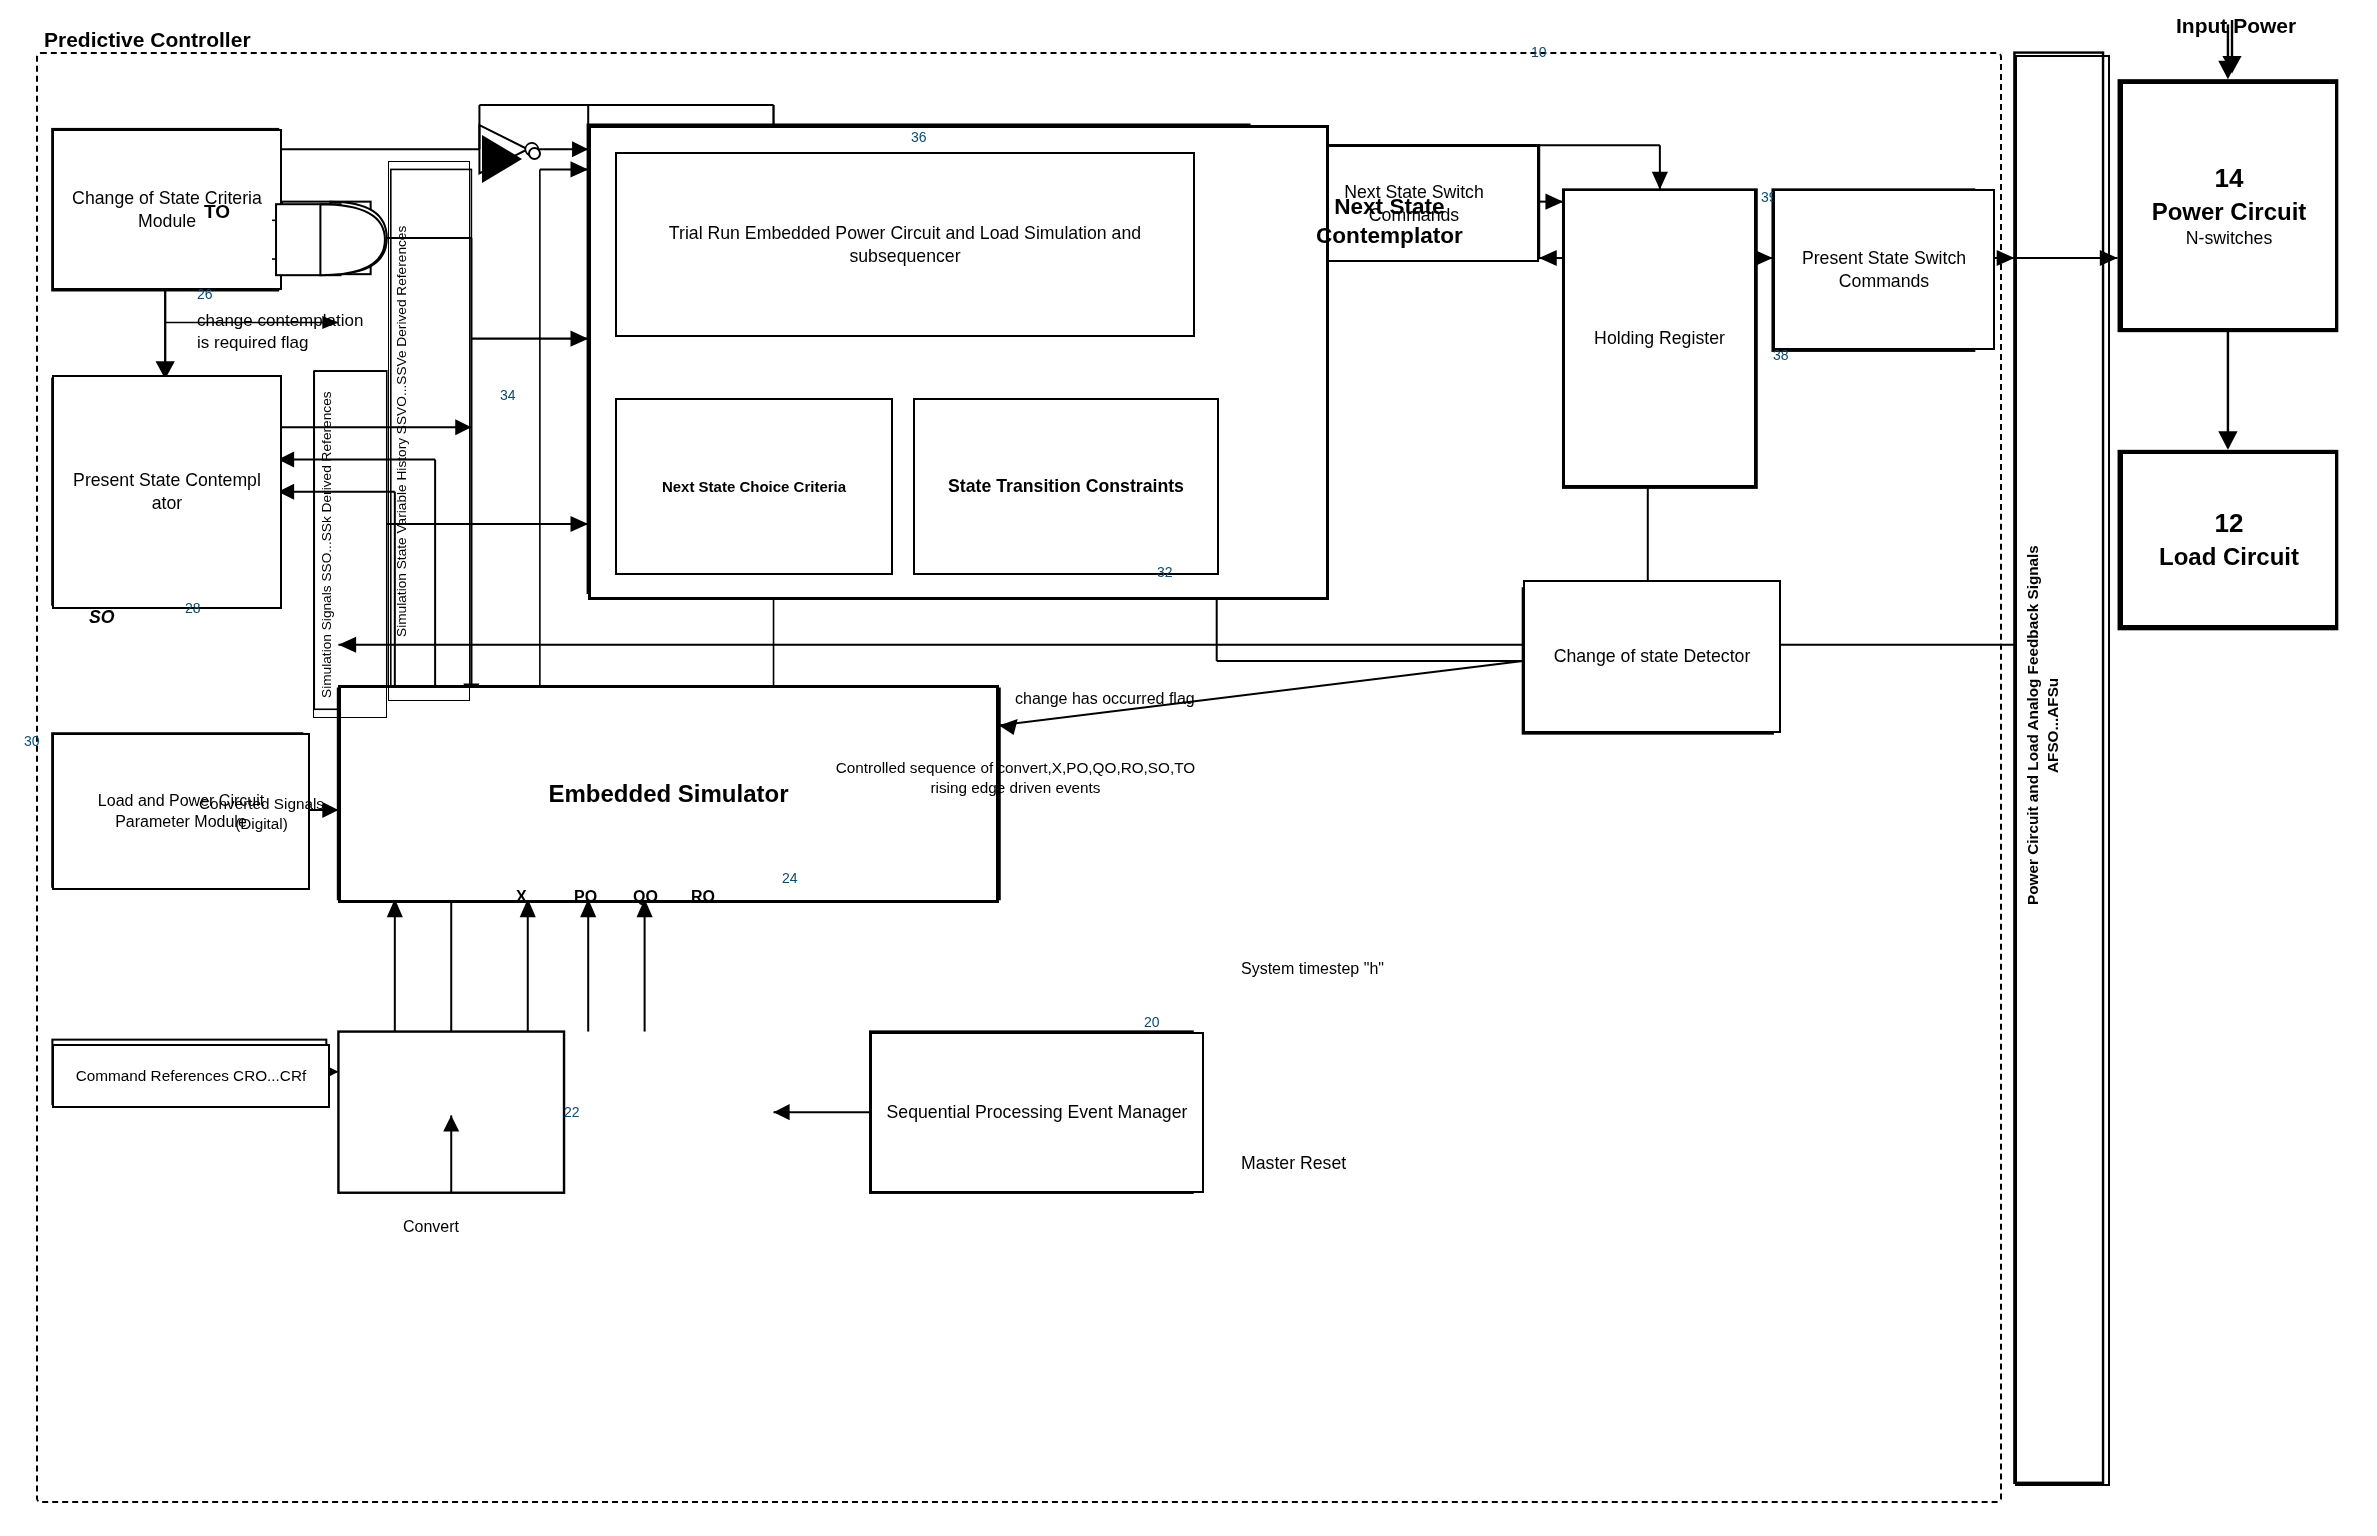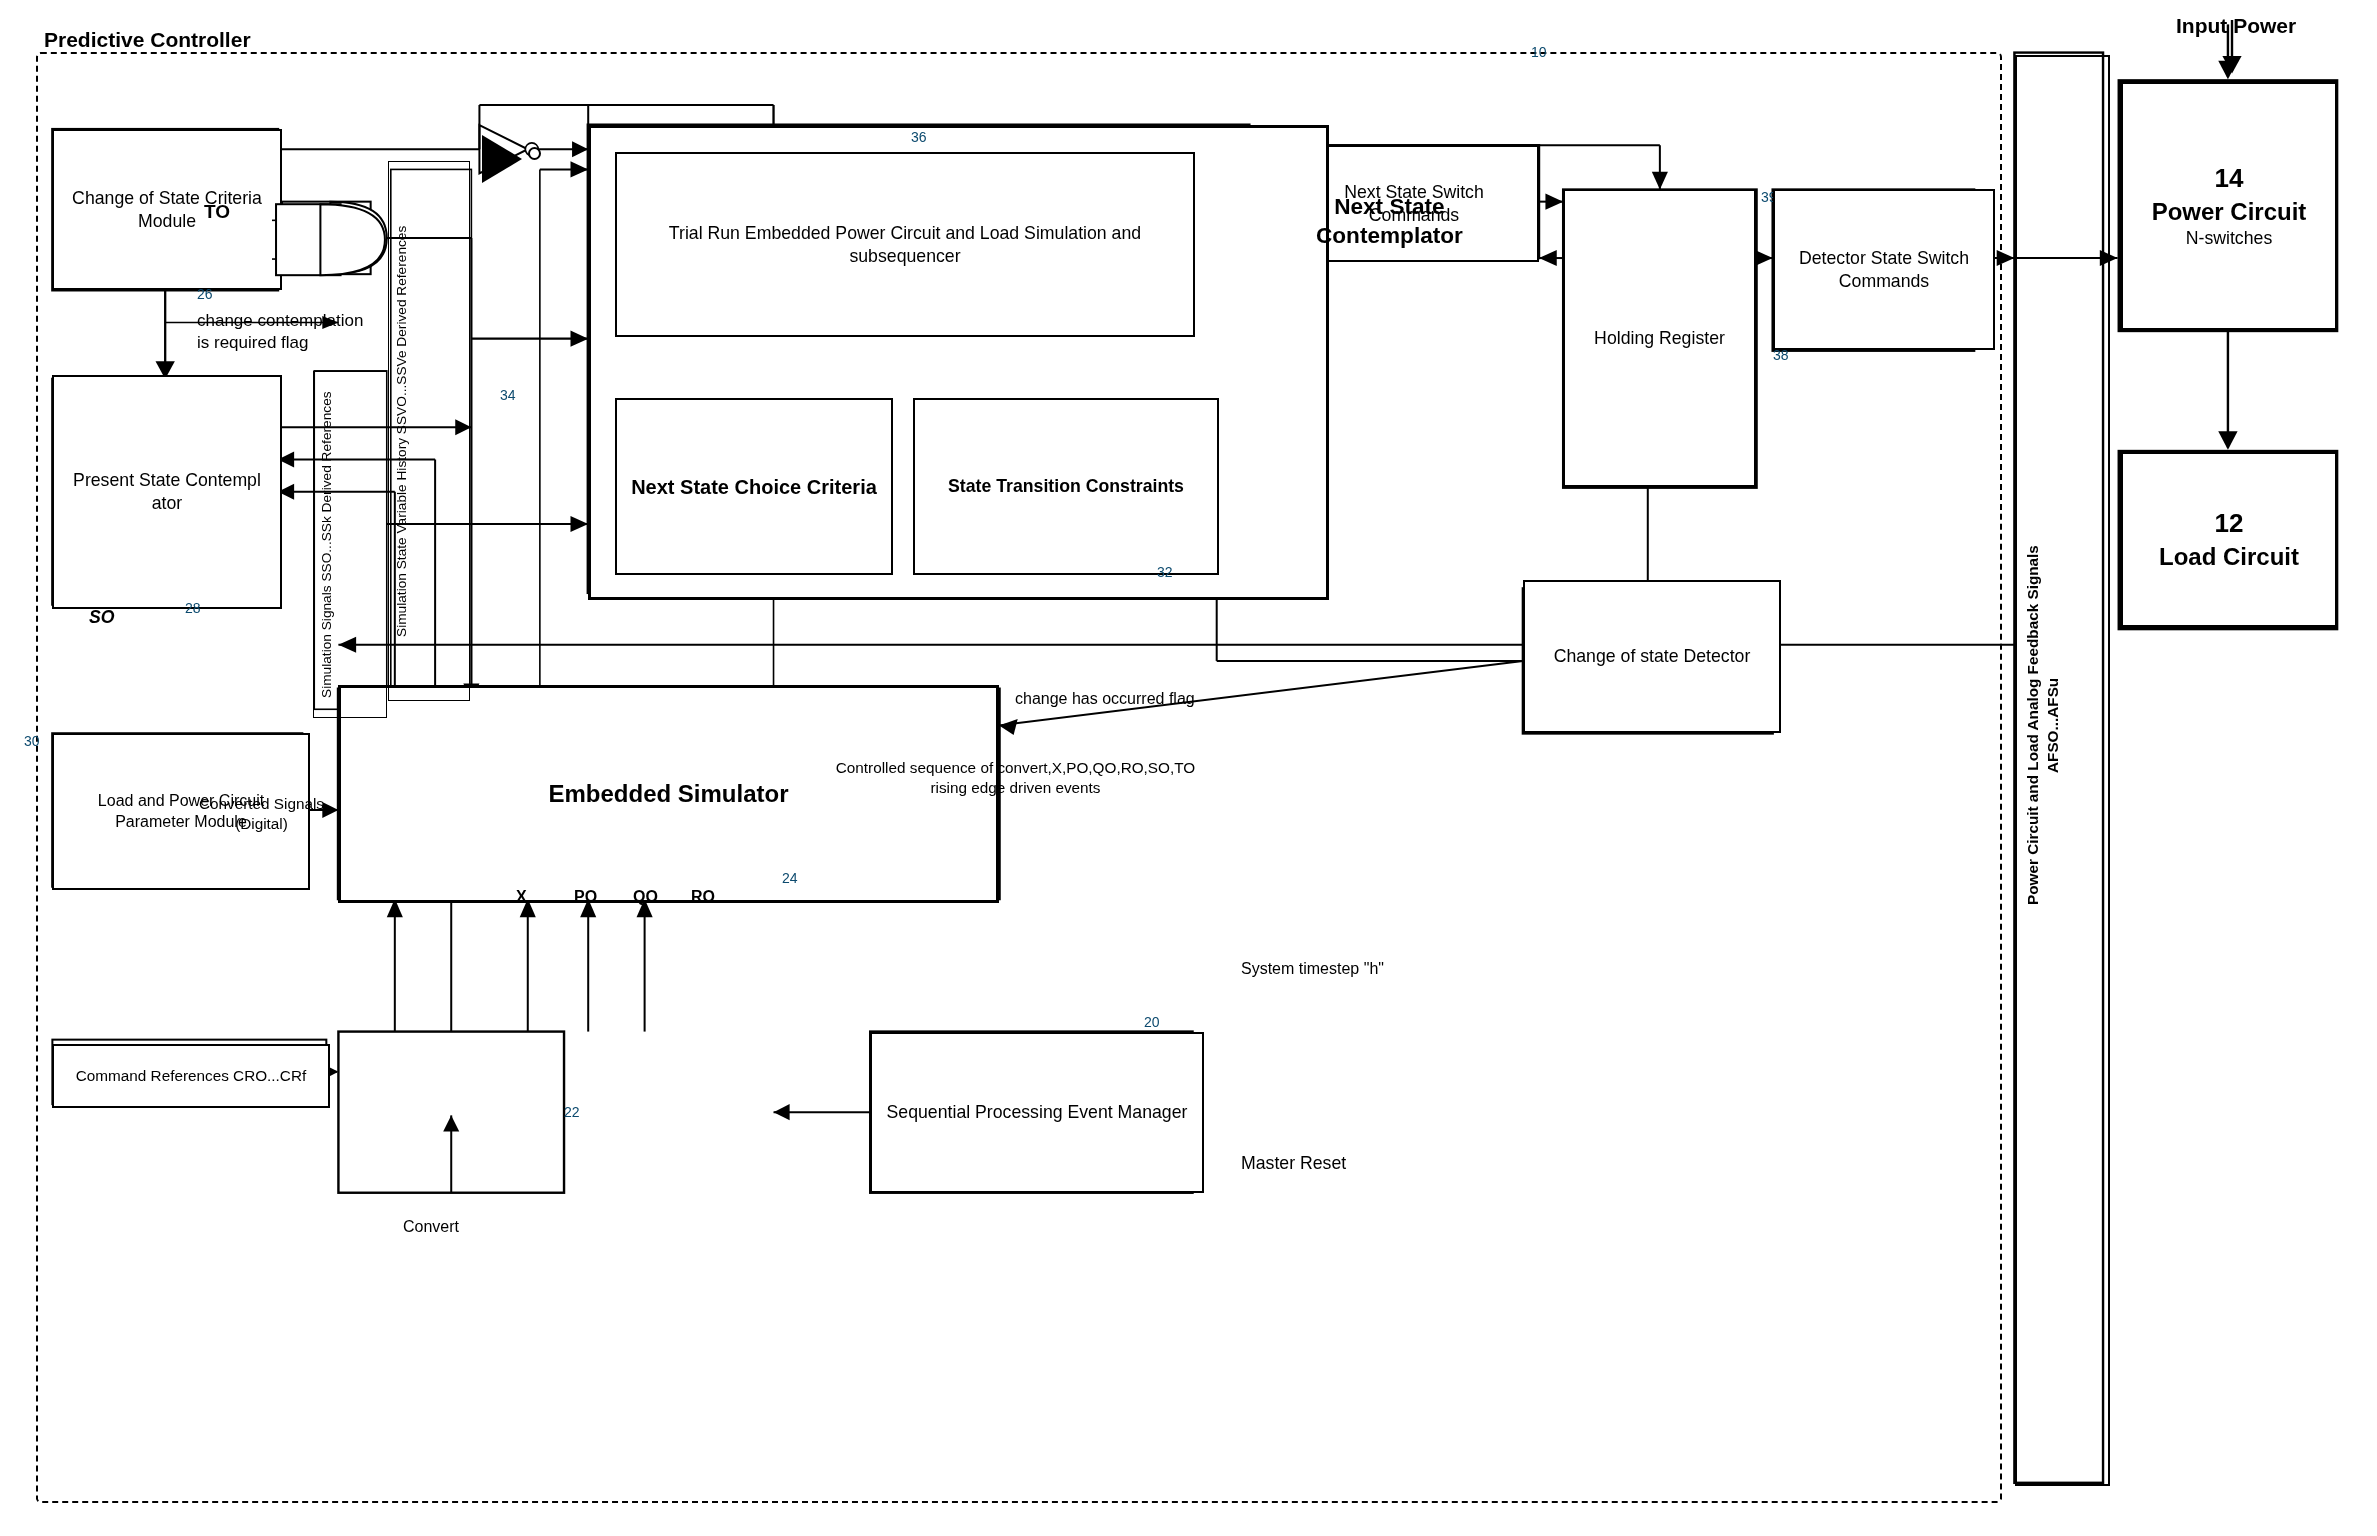--- a/index.html
+++ b/index.html
@@ -311,21 +311,21 @@
   <div style="position:absolute; top:55px; left:2015px; width:95px; height:1431px; border:2.4px solid #000;"></div>
   <div class="vertical-text bold" style="top:161px; left:2023px; width:81px; height:1128px; font-size:15.3px;">Power Circuit and Load Analog Feedback Signals<br>AFSO...AFSu</div>
 
   <div class="box" style="top:189px; left:1563px; width:193px; height:298px;">
     <div class="box-label">Holding
 Register</div>
   </div>
   <div class="num-label" style="top:189px; left:1761px;">39</div>
 
   <div class="box" style="top:189px; left:1773px; width:222px; height:161px;">
-    <div class="box-label">Detector State
+    <div class="box-label">Present State
 Switch
 Commands</div>
   </div>
   <div class="num-label" style="top:347px; left:1773px;">38</div>
 
   <div class="box" style="top:580px; left:1523px; width:258px; height:153px;">
     <div class="box-label">Change of
 state Detector</div>
   </div>
 
@@ -339,21 +339,21 @@
 
     <div class="label bold" style="position:absolute; top:64px; left:725px; font-size:22.6px; text-align:center;">Next State<br>Contemplator</div>
 
     <div class="box" style="position:absolute; top:24px; left:24px; width:580px; height:185px;">
       <div class="box-label" style="font-size:17.7px;">Trial Run Embedded Power
 Circuit and Load Simulation
 and subsequencer</div>
     </div>
 
     <div class="box" style="position:absolute; top:270px; left:24px; width:278px; height:177px;">
-      <div class="box-label bold" style="font-size:20px;">Next State
+      <div class="box-label bold" style="font-size:15px;">Next State
 Choice
 Criteria</div>
     </div>
 
     <div class="box" style="position:absolute; top:270px; left:322px; width:306px; height:177px;">
       <div class="box-label bold" style="font-size:17.7px;">State Transition
 Constraints</div>
     </div>
   </div>
   <div class="num-label" style="top:129px; left:911px;">36</div>

